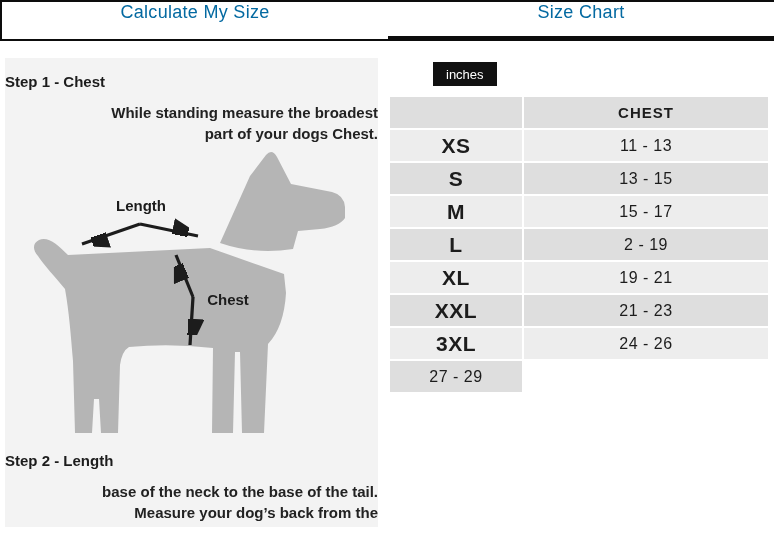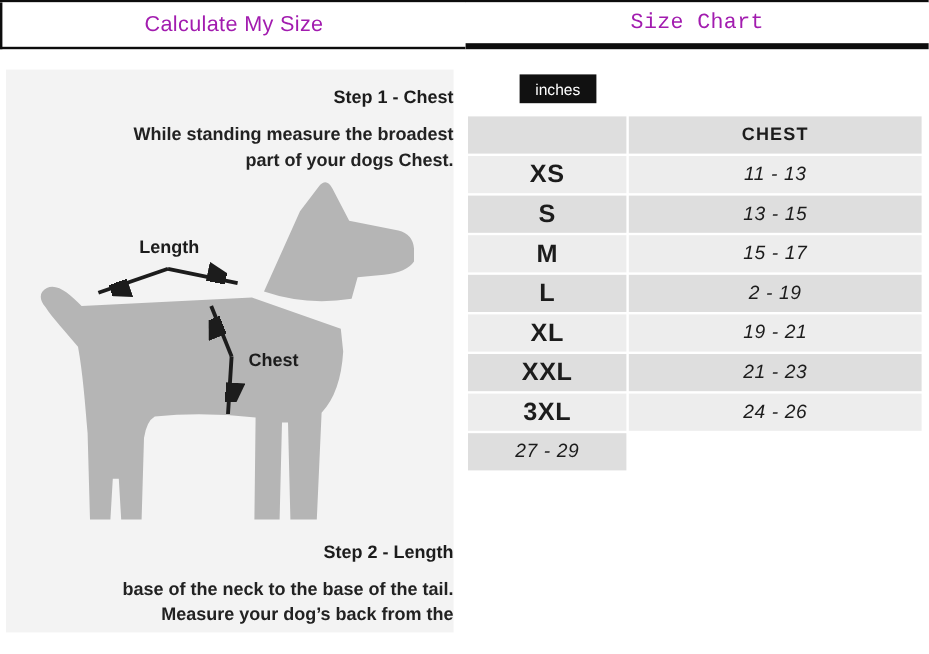--- a/index.html
+++ b/index.html
@@ -7,33 +7,33 @@
   body {
     font-family: "Liberation Sans", "DejaVu Sans", sans-serif;
     background:#ffffff; color:#1c1c1c; position:relative; overflow:hidden;
   }
   
   .tab-bar {
     position:absolute; left:0; top:0; width:774px; height:41px;
     display:flex; border-top:2px solid #0d0d0d;
   }
   .tab {
-    flex:1; display:flex; align-items:center; justify-content:center;
-    font-size:18px; font-weight:500; letter-spacing:.3px; color:#a21caf;
+    flex:1; display:flex; align-items:flex-start; justify-content:center;
+    font-size:18px; font-weight:500; letter-spacing:.3px; color:#0369a1;
     cursor:pointer; background:#fff;
   }
   .tab.inactive { border-bottom:2px solid #0d0d0d; border-left:2px solid #0d0d0d; }
-  .tab.active   { border-bottom:5px solid #0d0d0d;font-family:Liberation Mono, monospace; }
+  .tab.active   { border-bottom:5px solid #0d0d0d; }
   
   .measure-panel {
     position:absolute; left:5px; top:58px; width:373px; height:469px;
     background:#f3f3f3;
   }
   .step-title {
-    position:absolute; left:0; width:100%; text-align:right;
+    position:absolute; left:0; width:100%; text-align:left;
     font-size:15px; font-weight:700; color:#1c1c1c;
   }
   .step-text {
     position:absolute; left:0; width:100%; text-align:right;
     font-size:15px; font-weight:600; line-height:1.4; color:#222;
   }
   #step1-title { top:15px; }
   #step1-text  { top:44px; }
   #step2-title { top:394px; }
   #step2-text  { top:423px; }
@@ -48,21 +48,21 @@
     position:absolute; left:390px; top:97px; width:378px;
     display:grid; grid-template-columns:132px 1fr; gap:2px;
     background:#ffffff;
   }
   .cell {
     height:31px; display:flex; align-items:center; justify-content:center;
   }
   .cell.dark  { background:#dedede; }
   .cell.light { background:#ededed; }
   .cell.size-name   { font-weight:700; font-size:21px; letter-spacing:.5px; }
-  .cell.chest-range { font-size:16px; font-weight:400; letter-spacing:.5px;font-style:italic; }
+  .cell.chest-range { font-size:16px; font-weight:400; letter-spacing:.5px; }
   .cell.col-header  { font-weight:700; font-size:15px; letter-spacing:1px; }
 </style>
 </head>
 <body>
 
 <div class="tab-bar">
   <div class="tab inactive">
     <span>Calculate My Size</span>
   </div>
   <div class="tab active">

